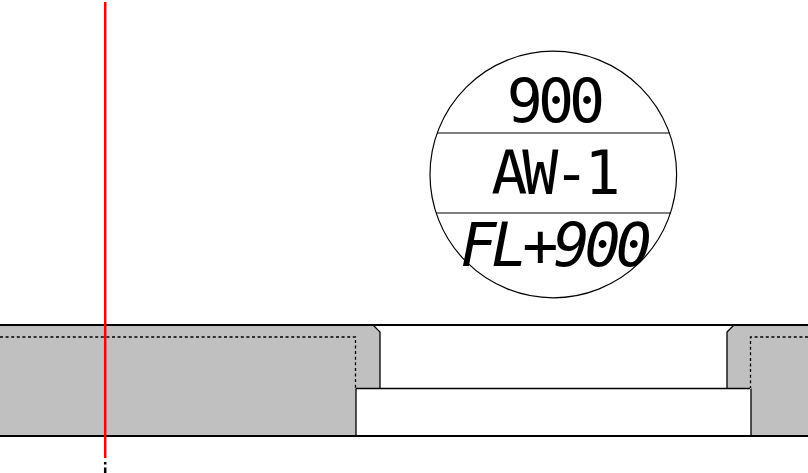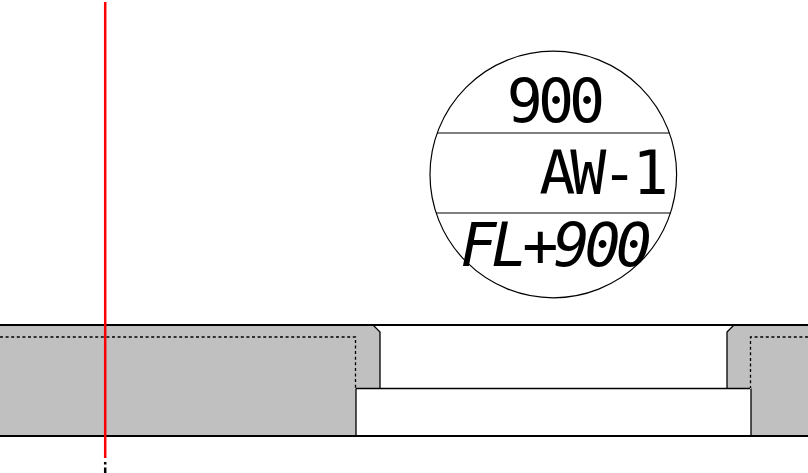--- a/index.html
+++ b/index.html
@@ -28,21 +28,21 @@
     display: flex;
     align-items: center;
     justify-content: center;
     font-size: 60px;
     letter-spacing: -5px;
     color: #000000;
     white-space: nowrap;
     line-height: 1;
   }
   .label-width { top: 70px; }
-  .label-code  { top: 142px; padding-left: 48px; }
+  .label-code  { top: 142px; }
   .label-level { top: 214px; font-style: italic; }
 </style>
 </head>
 <body>
 
 <div class="canvas">
 
   <svg width="808" height="473" viewBox="0 0 808 473">
 
     <polygon points="0,325 373,325 380,332 380,388 356,388 356,435 0,435" fill="#c0c0c0"></polygon>

